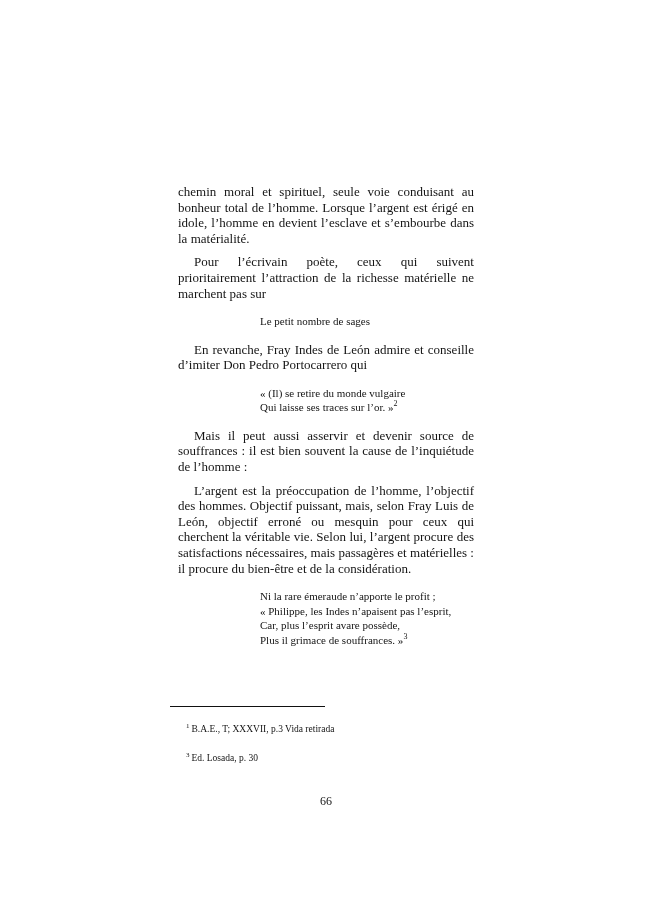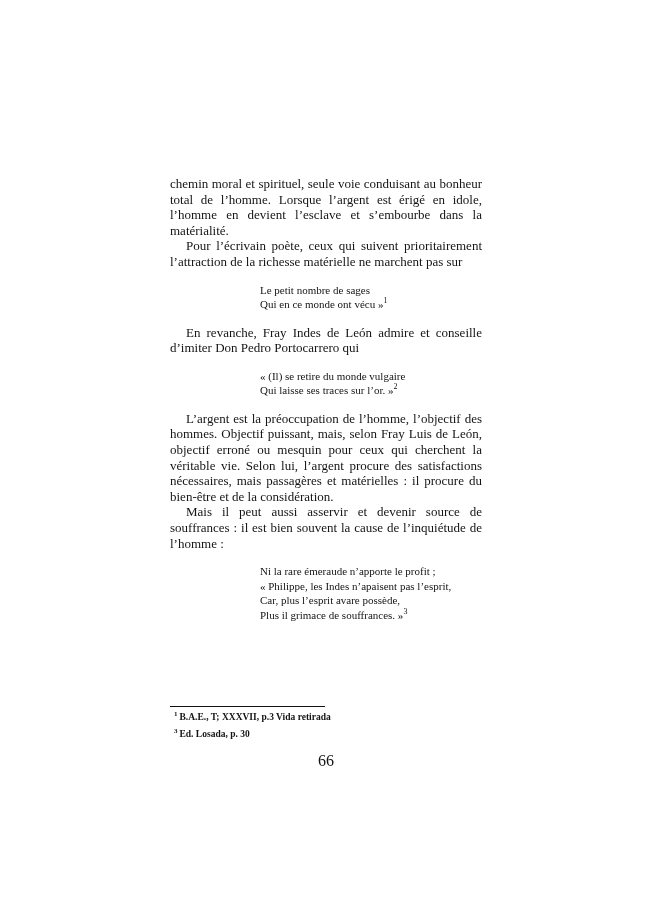--- a/index.html
+++ b/index.html
@@ -19,21 +19,21 @@
   .text-block {
     position: absolute;
     left: 170px;
     top: 176px;
     width: 312px;
     font-size: 13px;
     line-height: 15.6px;
     text-align: justify;
   }
   .para {
-    margin: 0;
+    margin: 8px;
   }
   .para.indent {
     text-indent: 16px;
   }
   .quote {
     margin: 13px 0 13px 0;
     padding-left: 90px;
     font-size: 11px;
     line-height: 14.5px;
     text-align: left;
@@ -55,72 +55,68 @@
     line-height: 13px;
     text-align: left;
   }
   .footnote-rule {
     width: 155px;
     height: 0;
     border-top: 1px solid #111111;
     margin-bottom: 4px;
   }
   .footnote {
-    margin: 4px;
-    font-weight: bold;
+    margin: 16px;
   }
   .footnote sup {
     font-size: 7px;
     vertical-align: super;
     line-height: 0;
     margin-right: 2px;
   }
   .page-number {
     position: absolute;
     left: 170px;
-    top: 752px;
+    top: 794px;
     width: 312px;
     text-align: center;
-    font-size: 16px;
+    font-size: 12px;
   }
 </style>
 </head>
 <body>
 
 <div class="page">
 
   <div class="text-block">
 
     <p class="para">chemin moral et spirituel, seule voie conduisant au bonheur total de l’homme. Lorsque l’argent est érigé en idole, l’homme en devient l’esclave et s’embourbe dans la matérialité.</p>
 
     <p class="para indent">Pour l’écrivain poète, ceux qui suivent prioritairement l’attraction de la richesse matérielle ne marchent pas sur</p>
 
     <div class="quote">
       <div class="quote-line">
         <span>Le petit nombre de sages</span>
       </div>
-      <div class="quote-line">
-        <span>Qui en ce monde ont vécu »</span><sup class="note-ref">1</sup>
-      </div>
     </div>
 
     <p class="para indent">En revanche, Fray Indes de León admire et conseille d’imiter Don Pedro Portocarrero qui</p>
 
     <div class="quote">
       <div class="quote-line">
         <span>« (Il) se retire du monde vulgaire</span>
       </div>
       <div class="quote-line">
         <span>Qui laisse ses traces sur l’or. »</span><sup class="note-ref">2</sup>
       </div>
     </div>
 
+    <p class="para indent">Mais il peut aussi asservir et devenir source de souffrances : il est bien souvent la cause de l’inquiétude de l’homme :</p>
+
     <p class="para indent">L’argent est la préoccupation de l’homme, l’objectif des hommes. Objectif puissant, mais, selon Fray Luis de León, objectif erroné ou mesquin pour ceux qui cherchent la véritable vie. Selon lui, l’argent procure des satisfactions nécessaires, mais passagères et matérielles : il procure du bien-être et de la considération.</p>
-
-    <p class="para indent">Mais il peut aussi asservir et devenir source de souffrances : il est bien souvent la cause de l’inquiétude de l’homme :</p>
 
     <div class="quote">
       <div class="quote-line">
         <span>Ni la rare émeraude n’apporte le profit ;</span>
       </div>
       <div class="quote-line">
         <span>« Philippe, les Indes n’apaisent pas l’esprit,</span>
       </div>
       <div class="quote-line">
         <span>Car, plus l’esprit avare possède,</span>

